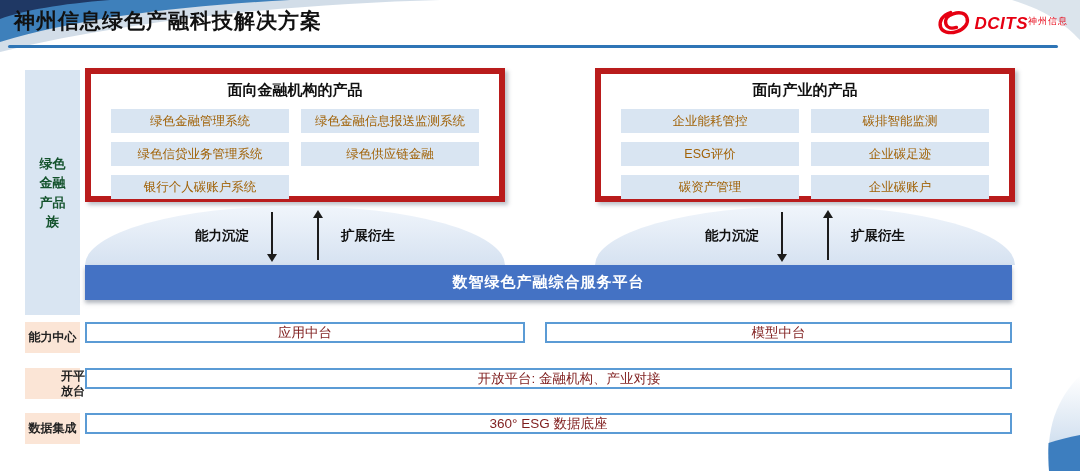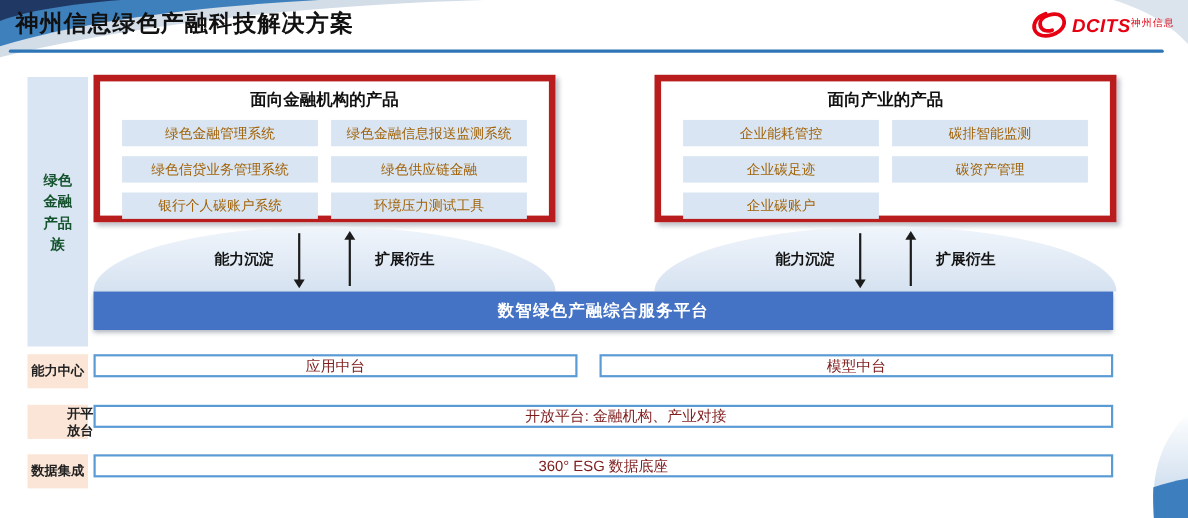--- a/index.html
+++ b/index.html
@@ -141,29 +141,29 @@
   </div>
 
   <section class="group left">
     <div class="group-title">面向金融机构的产品</div>
     <div class="group-grid">
       <div class="pill">绿色金融管理系统</div>
       <div class="pill">绿色金融信息报送监测系统</div>
       <div class="pill">绿色信贷业务管理系统</div>
       <div class="pill">绿色供应链金融</div>
       <div class="pill">银行个人碳账户系统</div>
-      <div class="pill">环境压力测试工具</div>
     </div>
   </section>
 
   <section class="group right">
     <div class="group-title">面向产业的产品</div>
     <div class="group-grid">
       <div class="pill">企业能耗管控</div>
       <div class="pill">碳排智能监测</div>
+      <div class="pill">ESG评价</div>
       <div class="pill">企业碳足迹</div>
       <div class="pill">碳资产管理</div>
       <div class="pill">企业碳账户</div>
     </div>
   </section>
 
   <div class="dome left"></div>
   <div class="dome right"></div>
 
   <div class="flow left">

